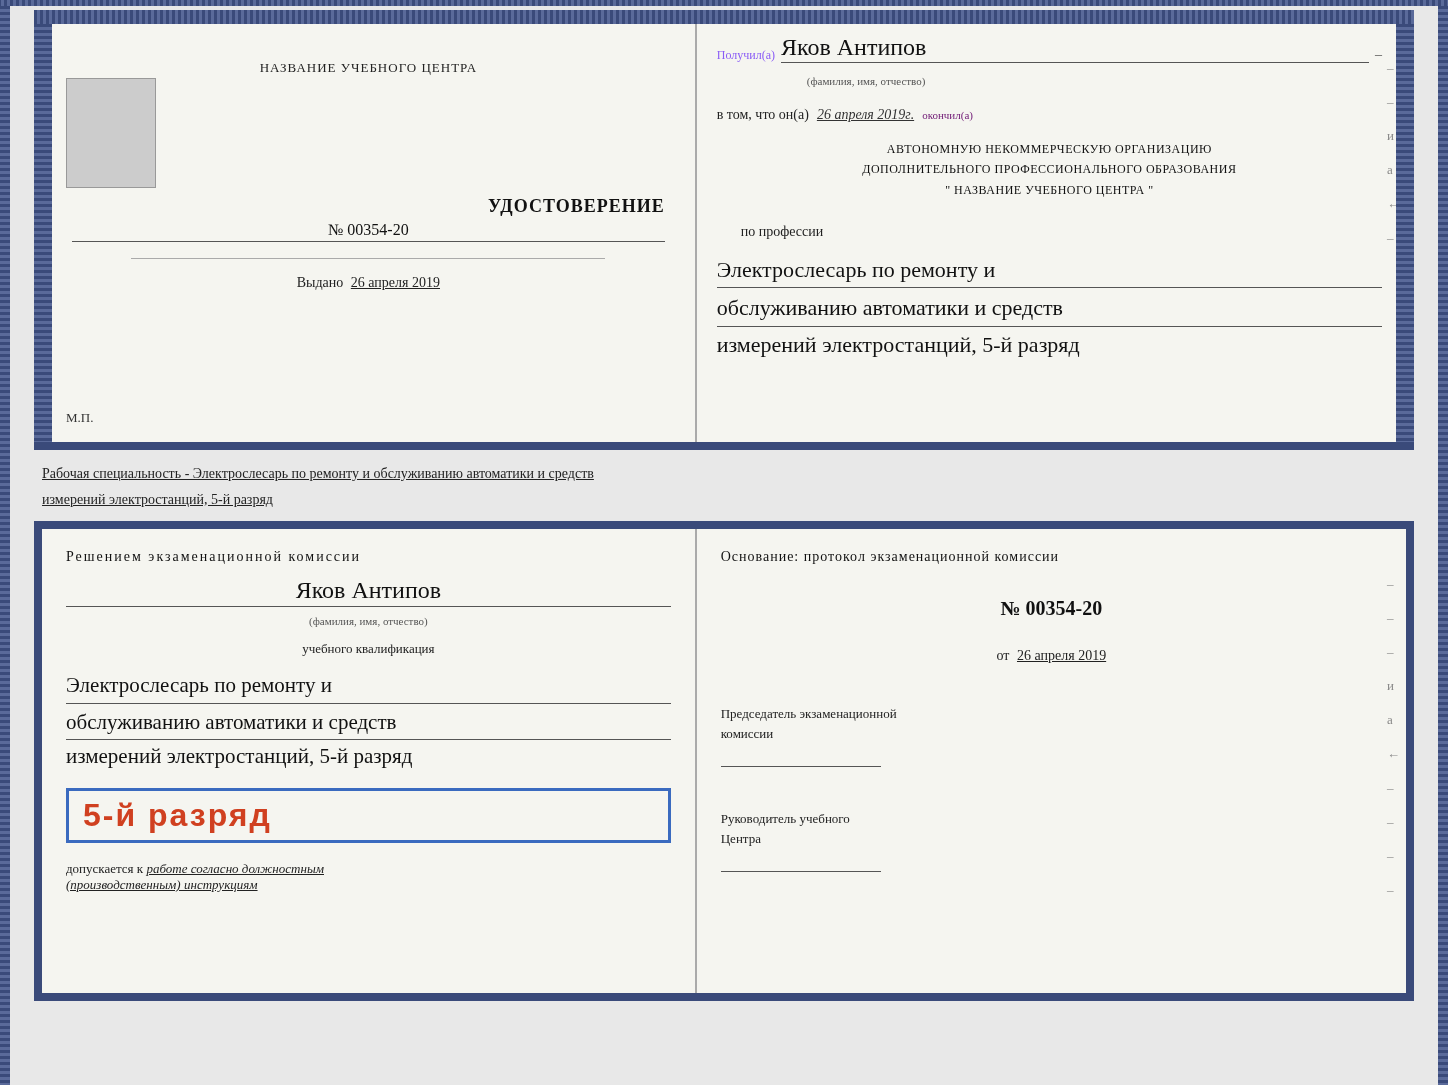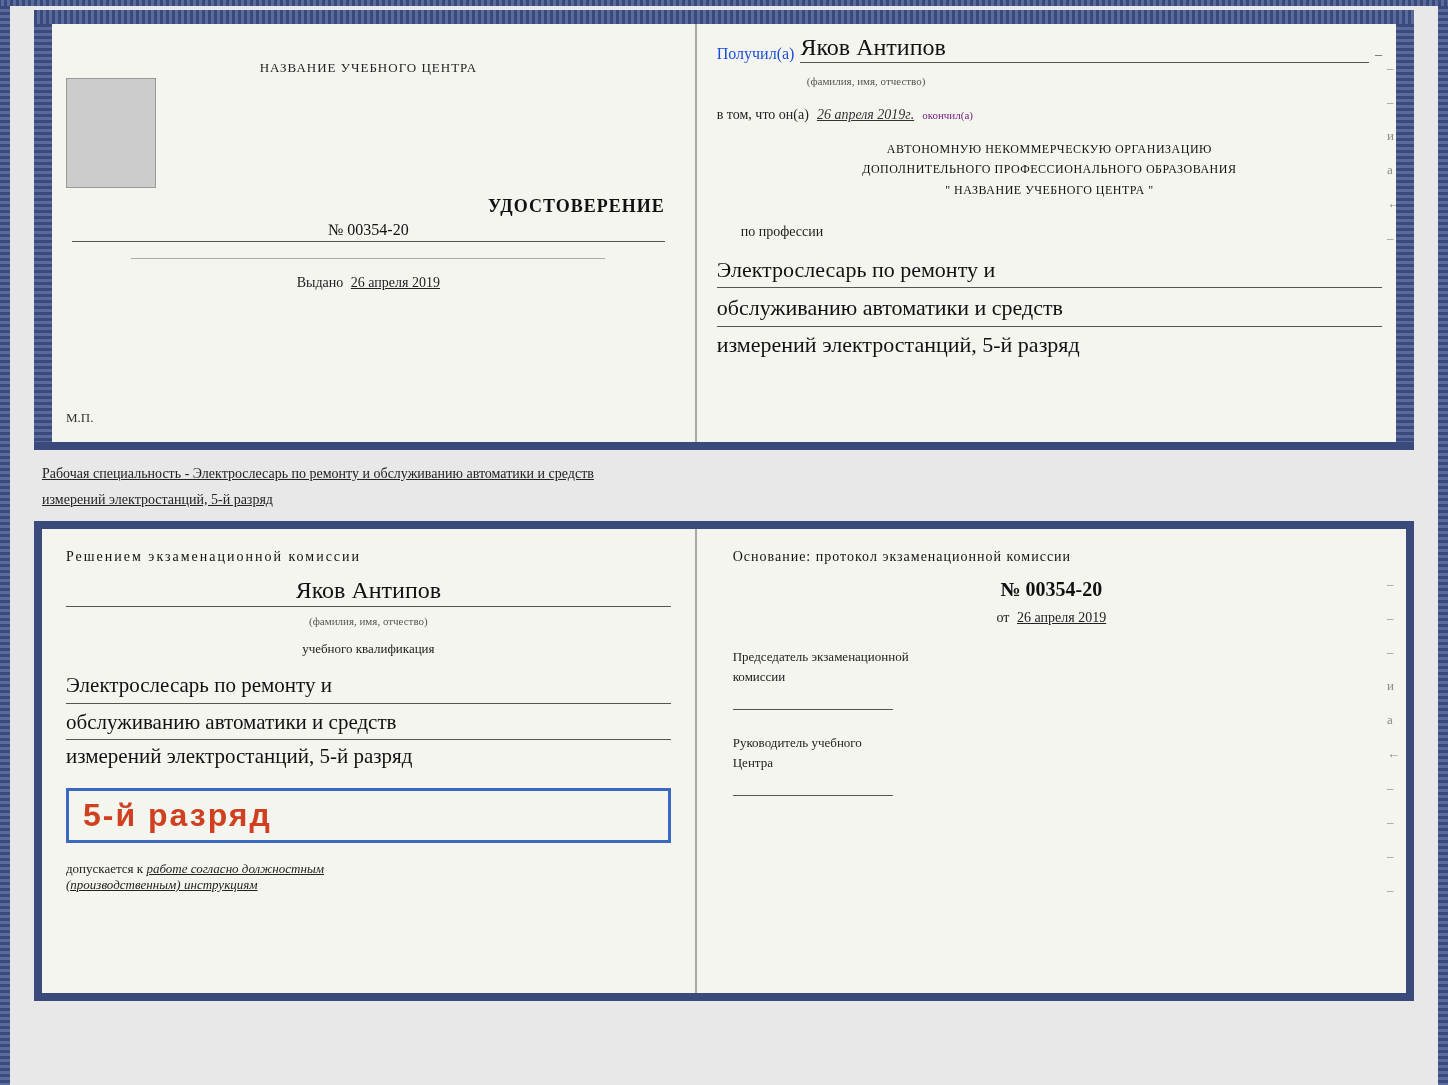--- a/index.html
+++ b/index.html
@@ -206,24 +206,24 @@
       font-size: 32px;
       font-weight: bold;
       color: #d04020;
       font-family: Arial, sans-serif;
       letter-spacing: 2px;
     }
 
     
     .bottom-right-panel {
       width: 52%;
-      padding: 20px 36px;
-      display: flex;
-      flex-direction: column;
-      gap: 3px;
+      padding: 20px 24px;
+      display: flex;
+      flex-direction: column;
+      gap: 22px;
       position: relative;
     }
 
     .signature-block {
       margin-top: 14px;
     }
 
     .signature-title {
       font-size: 13px;
       color: #222;
@@ -279,21 +279,21 @@
           <span>Выдано</span>
           <span style="text-decoration:underline; margin-left:4px;">26 апреля 2019</span>
         </div>
       </div>
       <div class="mp-label">М.П.</div>
     </div>
 
     <div class="top-right-panel">
 
       <div style="display:flex; align-items:flex-end; gap:6px; flex-wrap:wrap;">
-        <span style="font-size:16px; color:#1d4ed8;">Получил(а)</span>
+        <span style="font-size:12px; color:#8b5cf6;">Получил(а)</span>
         <span class="handwritten-name" style="font-family:'Brush Script MT',cursive; font-size:24px; border-bottom:1.5px solid #555; padding-bottom:1px; color:#111; flex:1; min-width:180px;">Яков Антипов</span>
         <span style="font-size:14px; color:#555;">–</span>
       </div>
       <div class="small-label" style="text-align:left; margin-left:90px;">(фамилия, имя, отчество)</div>
 
       <div style="display:flex; align-items:center; gap:8px; margin-top:8px; flex-wrap:wrap;">
         <span style="font-size:14px; color:#222;">в том, что он(а)</span>
         <span style="font-style:italic; text-decoration:underline; font-size:14px; color:#333;">26 апреля 2019г.</span>
         <span style="font-size:11px; color:#701a75;">окончил(а)</span>
       </div>

